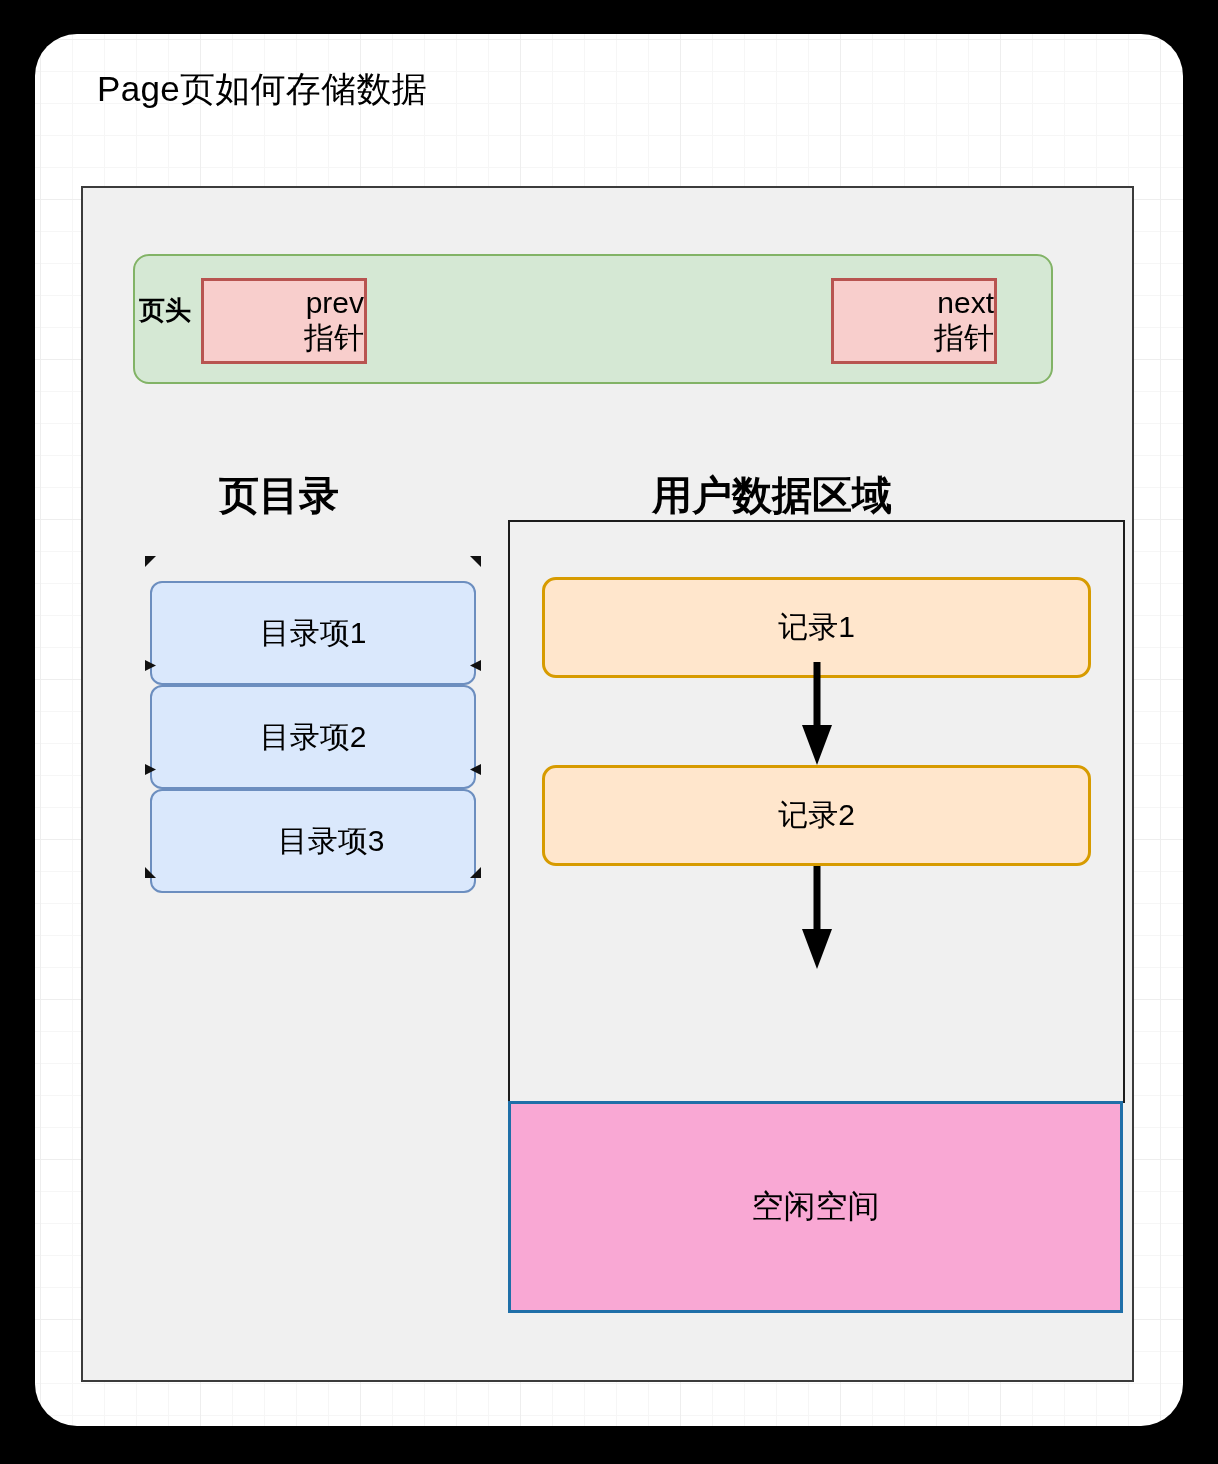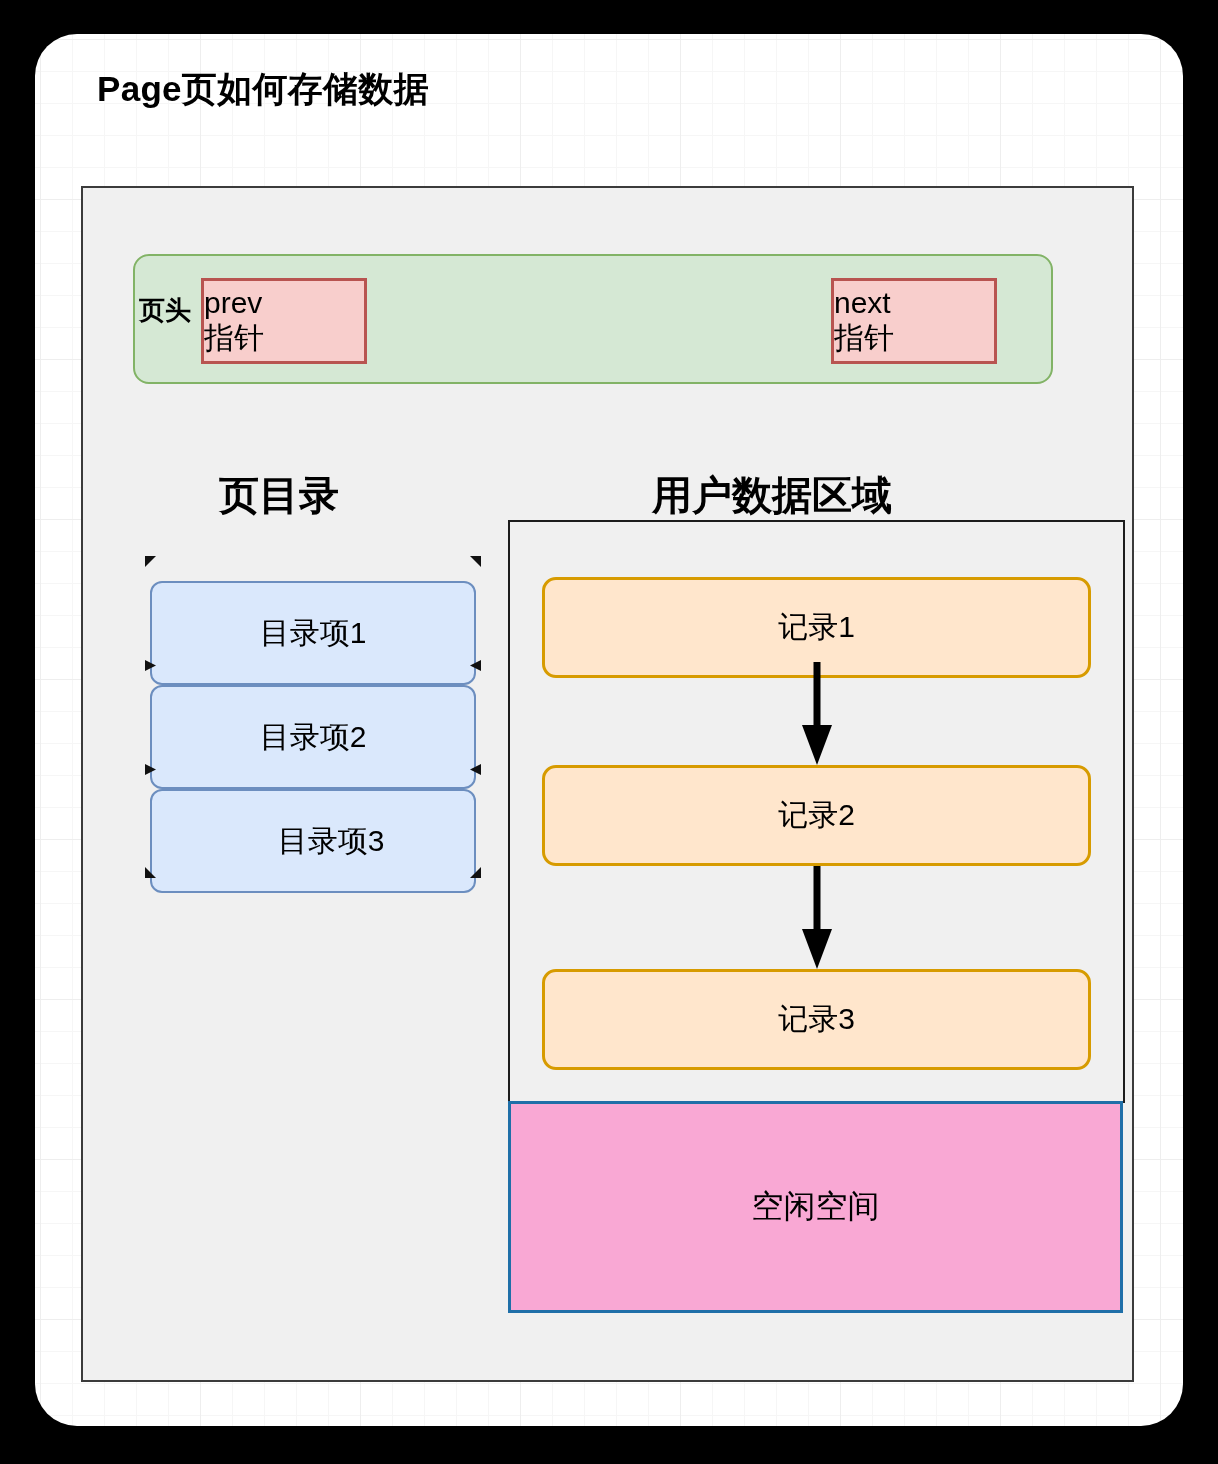--- a/index.html
+++ b/index.html
@@ -30,21 +30,21 @@
     border-radius: 42px;
     overflow: hidden;
   }
 
   
   #diagram-title {
     position: absolute;
     left: 62px;
     top: 32px;
     font-size: 35px;
-    font-weight: bold;
+    font-weight: normal;
     color: #000000;
     letter-spacing: 0.3px;
     white-space: nowrap;
   }
 
   
   #page-frame {
     position: absolute;
     left: 46px;
     top: 152px;
@@ -76,21 +76,21 @@
   }
   .pointer-box {
     position: absolute;
     top: 22px;
     width: 166px;
     height: 86px;
     background: #f8cecc;
     border: 3px solid #b85450;
     display: flex;
     flex-direction: column;
-    align-items: flex-start;
+    align-items: flex-end;
     justify-content: center;
     line-height: 1.16;
     font-size: 30px;
     color: #000000;
   }
   #prev-pointer-box { left: 66px; }
   #next-pointer-box { right: 54px; }
 
   
   .section-caption {
@@ -253,19 +253,18 @@
         <polygon points="8,103 -7,63 23,63" fill="#000000"></polygon>
       </svg>
 
       <div class="record-box r1">记录2</div>
 
       <svg class="record-arrow a1" viewBox="0 0 16 103">
         <line x1="8" y1="0" x2="8" y2="78" stroke="#000000" stroke-width="7"></line>
         <polygon points="8,103 -7,63 23,63" fill="#000000"></polygon>
       </svg>
 
-      <div class="record-box r2">记录3</div>
     </div>
 
     <div id="free-space-box">空闲空间</div>
 
   </div>
 </div>
 
 </body></html>

